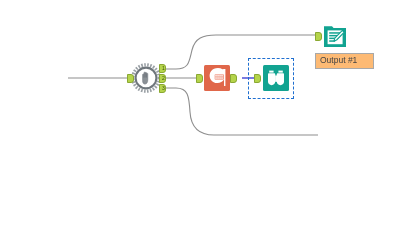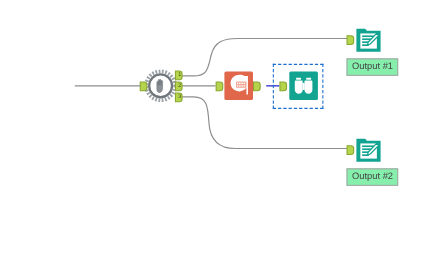--- a/index.html
+++ b/index.html
@@ -24,26 +24,26 @@
   .node {
     position: absolute;
   }
   .node-icon {
     position: relative;
     width: 30px;
     height: 30px;
   }
   .node-label {
     position: absolute;
-    background: #86efac;
+    background: #fdba74;
     border: 1px solid #a8a8a8;
     color: #444444;
     font-size: 8.5px;
     line-height: 11px;
-    padding: 1px 4px 2px 4px;
+    padding: 1px 16px 2px 4px;
     white-space: nowrap;
   }
   
   .anchor {
     position: absolute;
     width: 7px;
     height: 9px;
     background: #b5d44b;
     border: 1px solid #8aa832;
     box-sizing: border-box;
@@ -171,32 +171,14 @@
           <rect x="8.2" y="18.3" width="6" height="1.5"></rect>
         </g>
         <path d="M 21.4 8.3 L 23.3 10.2 L 15.6 18 L 13 19 L 13.8 16.2 Z" fill="#ffffff" stroke="#12a391" stroke-width="1.1" stroke-linejoin="round"></path>
         <path d="M 21.4 8.3 L 23.3 10.2" stroke="#12a391" stroke-width="1.1"></path>
       </svg>
     </div>
     <div class="anchor in" style="left:-6px; top:10px;"></div>
     <div class="node-label" style="left:-6px; top:31px;">Output #1</div>
   </div>
 
-  <div class="node" style="left:321px; top:122px;">
-    <div class="node-icon">
-      <svg width="28" height="28" viewBox="0 0 28 28">
-        <path d="M 3 4.2 L 11 4.2 L 12.6 6 L 25 6 L 25 25 L 3 25 Z" fill="#12a391"></path>
-        <rect x="6.6" y="8.4" width="15" height="13.8" fill="#ffffff"></rect>
-        <g fill="#12a391">
-          <rect x="8.2" y="10.2" width="11.6" height="1.5"></rect>
-          <rect x="8.2" y="12.9" width="11.6" height="1.5"></rect>
-          <rect x="8.2" y="15.6" width="8.4" height="1.5"></rect>
-          <rect x="8.2" y="18.3" width="6" height="1.5"></rect>
-        </g>
-        <path d="M 21.4 8.3 L 23.3 10.2 L 15.6 18 L 13 19 L 13.8 16.2 Z" fill="#ffffff" stroke="#12a391" stroke-width="1.1" stroke-linejoin="round"></path>
-        <path d="M 21.4 8.3 L 23.3 10.2" stroke="#12a391" stroke-width="1.1"></path>
-      </svg>
-    </div>
-    <div class="anchor in" style="left:-6px; top:10px;"></div>
-    <div class="node-label" style="left:-6px; top:31px;">Output #2</div>
-  </div>
 
 </div>
 
 </body></html>

